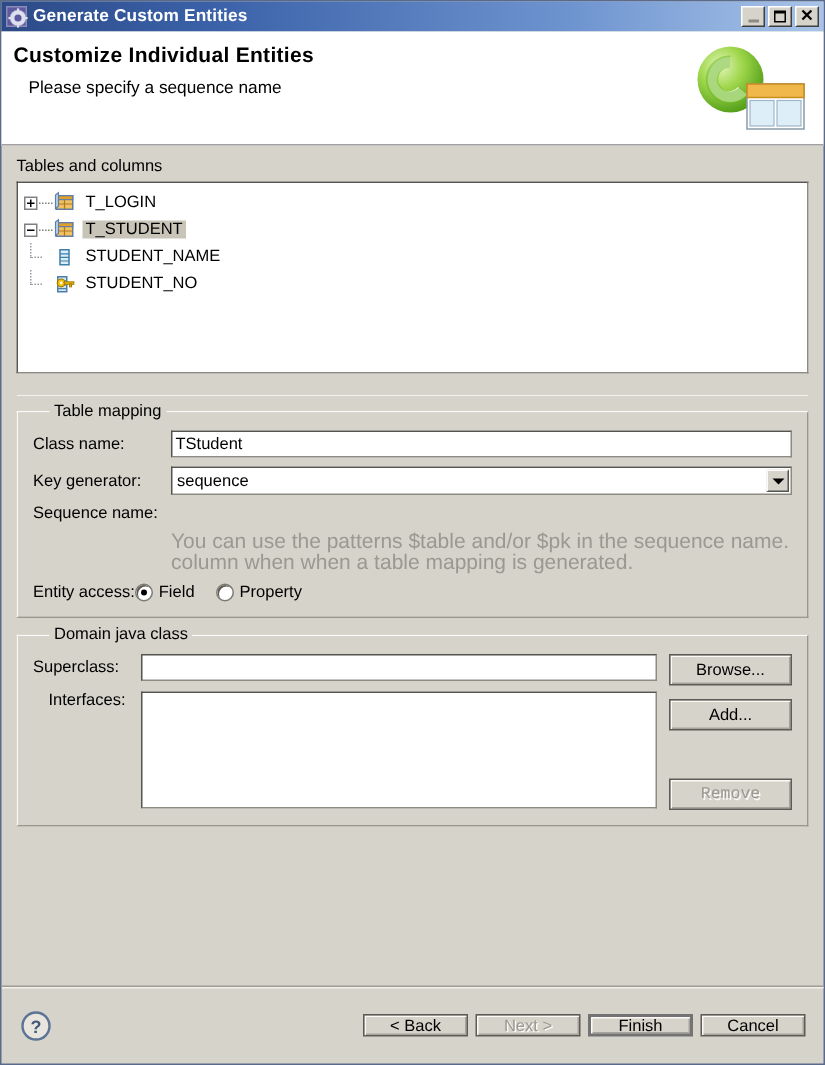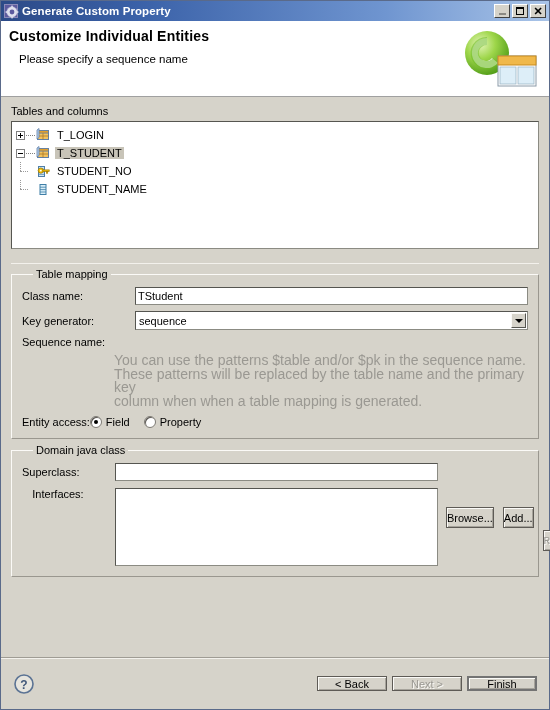--- a/index.html
+++ b/index.html
@@ -156,21 +156,21 @@
     border: 1px solid #fbfaf7;
     border-right-color: #9a978f; border-bottom-color: #9a978f;
     pointer-events: none;
   }
   .group-title {
     position: absolute; top: -7px; left: 8px;
     background: #d6d3ca; padding: 0 3px;
     font-size: 11px; color: #000; margin-left: 13px;
   }
 
-  .row { display: flex; align-items: center; margin-bottom: 6px; gap: 21px; }
+  .row { display: flex; align-items: center; margin-bottom: 6px; }
   .row .lbl { width: 92px; flex: 0 0 92px; font-size: 11px; }
 
   .txt {
     flex: 1; height: 18px;
     background: #ffffff;
     border: 1px solid #8b8b83;
     border-top-color: #555550; border-left-color: #555550;
     font-family: "Liberation Sans", sans-serif;
     font-size: 11px; color: #000;
     padding: 0 2px; line-height: 16px;
@@ -221,21 +221,21 @@
     position: relative; flex: 0 0 12px;
   }
   .radio.on::after {
     content:''; position: absolute; left: 3px; top: 3px;
     width: 4px; height: 4px; border-radius: 50%; background: #000;
   }
 
   
   .dom-flex { display: flex; gap: 8px; }
   .dom-left { flex: 1; }
-  .dom-right { width: 82px; flex: 0 0 82px; display: flex; flex-direction: row; gap: 9px; margin-top: 44px; }
+  .dom-right { width: 82px; flex: 0 0 82px; display: flex; flex-direction: column; gap: 9px; }
 
   .ta {
     width: 100%; height: 78px;
     background: #ffffff;
     border: 1px solid #8b8b83;
     border-top-color: #555550; border-left-color: #555550;
   }
 
   .btn {
     height: 21px;
@@ -277,21 +277,21 @@
         </g>
         <circle cx="7" cy="7" r="2.4" fill="#5c5a9e"></circle>
         <g fill="#dfe0ee">
           <rect x="6.3" y="0.6" width="1.5" height="2.2"></rect>
           <rect x="6.3" y="11.2" width="1.5" height="2.2"></rect>
           <rect x="0.6" y="6.3" width="2.2" height="1.5"></rect>
           <rect x="11.2" y="6.3" width="2.2" height="1.5"></rect>
         </g>
       </svg>
     </div>
-    <div class="title-text">Generate Custom Property</div>
+    <div class="title-text">Generate Custom Entities</div>
     <div class="title-buttons">
       <div class="tbtn">
           <span class="g-min"></span>
         </div>
       <div class="tbtn">
           <span class="g-max"></span>
         </div>
       <div class="tbtn">
           <span class="g-close">✕</span>
         </div>
@@ -353,49 +353,49 @@
             <rect x="2.5" y="3.5" width="11" height="2.6" fill="#e29f2c" stroke="#5f7fa8" stroke-width="0.8"></rect>
             <line x1="2.5" y1="9" x2="13.5" y2="9" stroke="#a9792a" stroke-width="0.8"></line>
             <line x1="8" y1="6.1" x2="8" y2="12.5" stroke="#a9792a" stroke-width="0.8"></line>
             <path d="M2 3 l2 -1.5 v9 l-2 1.5 z" fill="#b9d4ee" stroke="#5f7fa8" stroke-width="0.8"></path>
           </svg>
         </div>
         <div class="tlabel sel">T_STUDENT</div>
       </div>
 
       <div class="tnode">
+        <div class="tindent elbow-last"></div>
+        <div class="ticon">
+          <svg width="16" height="16" viewBox="0 0 16 16">
+            <rect x="5" y="3.5" width="6" height="10" fill="#d9eef8" stroke="#3f7ea6" stroke-width="1"></rect>
+            <line x1="5" y1="6.2" x2="11" y2="6.2" stroke="#3f7ea6" stroke-width="0.8"></line>
+            <line x1="5" y1="8.6" x2="11" y2="8.6" stroke="#3f7ea6" stroke-width="0.8"></line>
+            <line x1="5" y1="11" x2="11" y2="11" stroke="#3f7ea6" stroke-width="0.8"></line>
+          </svg>
+        </div>
+        <div class="tlabel">STUDENT_NAME</div>
+      </div>
+
+      <div class="tnode">
         <div class="tindent elbow"></div>
         <div class="ticon">
           <svg width="16" height="16" viewBox="0 0 16 16">
             <rect x="3.5" y="3.5" width="6" height="10" fill="#cfe6f5" stroke="#4e7fa8" stroke-width="1"></rect>
             <line x1="3.5" y1="6.2" x2="9.5" y2="6.2" stroke="#4e7fa8" stroke-width="0.7"></line>
             <line x1="3.5" y1="9" x2="9.5" y2="9" stroke="#4e7fa8" stroke-width="0.7"></line>
             <line x1="3.5" y1="11.4" x2="9.5" y2="11.4" stroke="#4e7fa8" stroke-width="0.7"></line>
             <circle cx="5.8" cy="7.6" r="2.6" fill="#f5c20a" stroke="#a07a05" stroke-width="0.8"></circle>
             <circle cx="5.8" cy="7.6" r="0.9" fill="#fff"></circle>
             <rect x="7.8" y="6.9" width="6.4" height="1.6" fill="#f5c20a" stroke="#a07a05" stroke-width="0.7"></rect>
             <rect x="11.4" y="8.3" width="1.3" height="1.9" fill="#f5c20a" stroke="#a07a05" stroke-width="0.7"></rect>
           </svg>
         </div>
         <div class="tlabel">STUDENT_NO</div>
       </div>
 
-      <div class="tnode">
-        <div class="tindent elbow-last"></div>
-        <div class="ticon">
-          <svg width="16" height="16" viewBox="0 0 16 16">
-            <rect x="5" y="3.5" width="6" height="10" fill="#d9eef8" stroke="#3f7ea6" stroke-width="1"></rect>
-            <line x1="5" y1="6.2" x2="11" y2="6.2" stroke="#3f7ea6" stroke-width="0.8"></line>
-            <line x1="5" y1="8.6" x2="11" y2="8.6" stroke="#3f7ea6" stroke-width="0.8"></line>
-            <line x1="5" y1="11" x2="11" y2="11" stroke="#3f7ea6" stroke-width="0.8"></line>
-          </svg>
-        </div>
-        <div class="tlabel">STUDENT_NAME</div>
-      </div>
-
     </div>
 
     <div class="hr-sep"></div>
 
     <div class="group">
       <div class="group-inner"></div>
       <div class="group-title">Table mapping</div>
 
       <div class="row">
         <div class="lbl field-label">Class name:</div>
@@ -413,21 +413,20 @@
             </span>
         </div>
       </div>
 
       <div class="row">
         <div class="lbl field-label">Sequence name:</div>
       </div>
 
       <div class="hint">
         <div>You can use the patterns $table and/or $pk in the sequence name.</div>
-        <div>These patterns will be replaced by the table name and the primary key</div>
         <div>column when when a table mapping is generated.</div>
       </div>
 
       <div class="radio-row">
         <div class="lbl field-label">Entity access:</div>
         <div class="radio-wrap">
           <span class="radio on"></span>
           <span>Field</span>
         </div>
         <div class="radio-wrap">
@@ -469,16 +468,17 @@
       <svg width="22" height="22" viewBox="0 0 22 22">
         <circle cx="11" cy="11" r="9" fill="#e7e5de" stroke="#5b7394" stroke-width="1.6"></circle>
         <text x="11" y="15.5" font-family="Liberation Sans, sans-serif" font-size="12" font-weight="bold" fill="#43597a" text-anchor="middle">?</text>
       </svg>
     </div>
     <div class="footer-spacer"></div>
     <div class="footer-btns">
       <div class="btn">&lt; Back</div>
       <div class="btn disabled">Next &gt;</div>
       <div class="btn default">Finish</div>
+      <div class="btn">Cancel</div>
     </div>
   </div>
 
 </div>
 
 </body></html>

